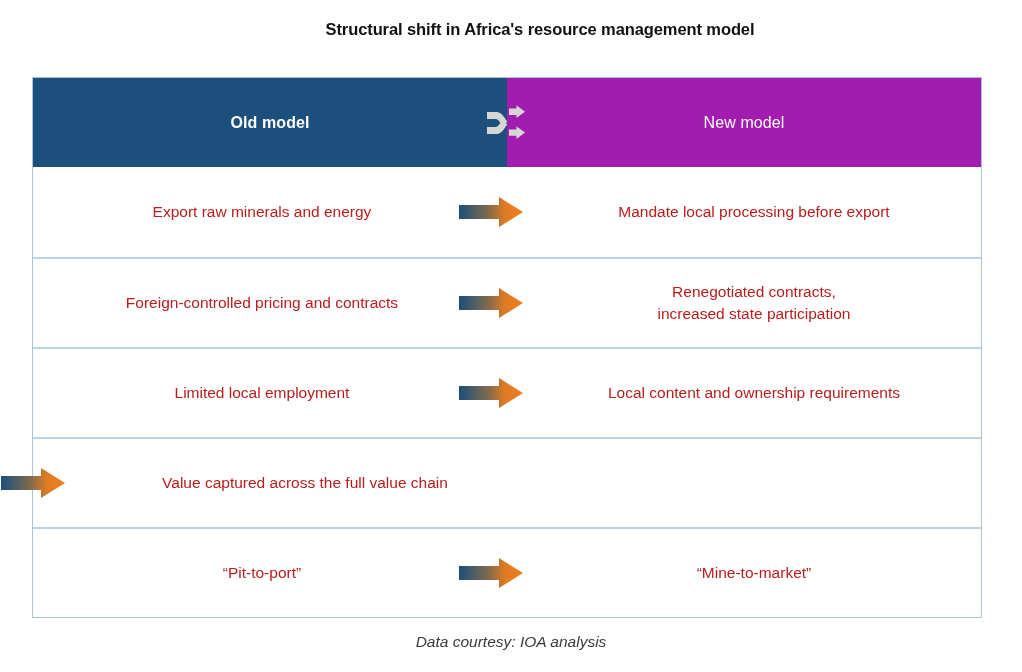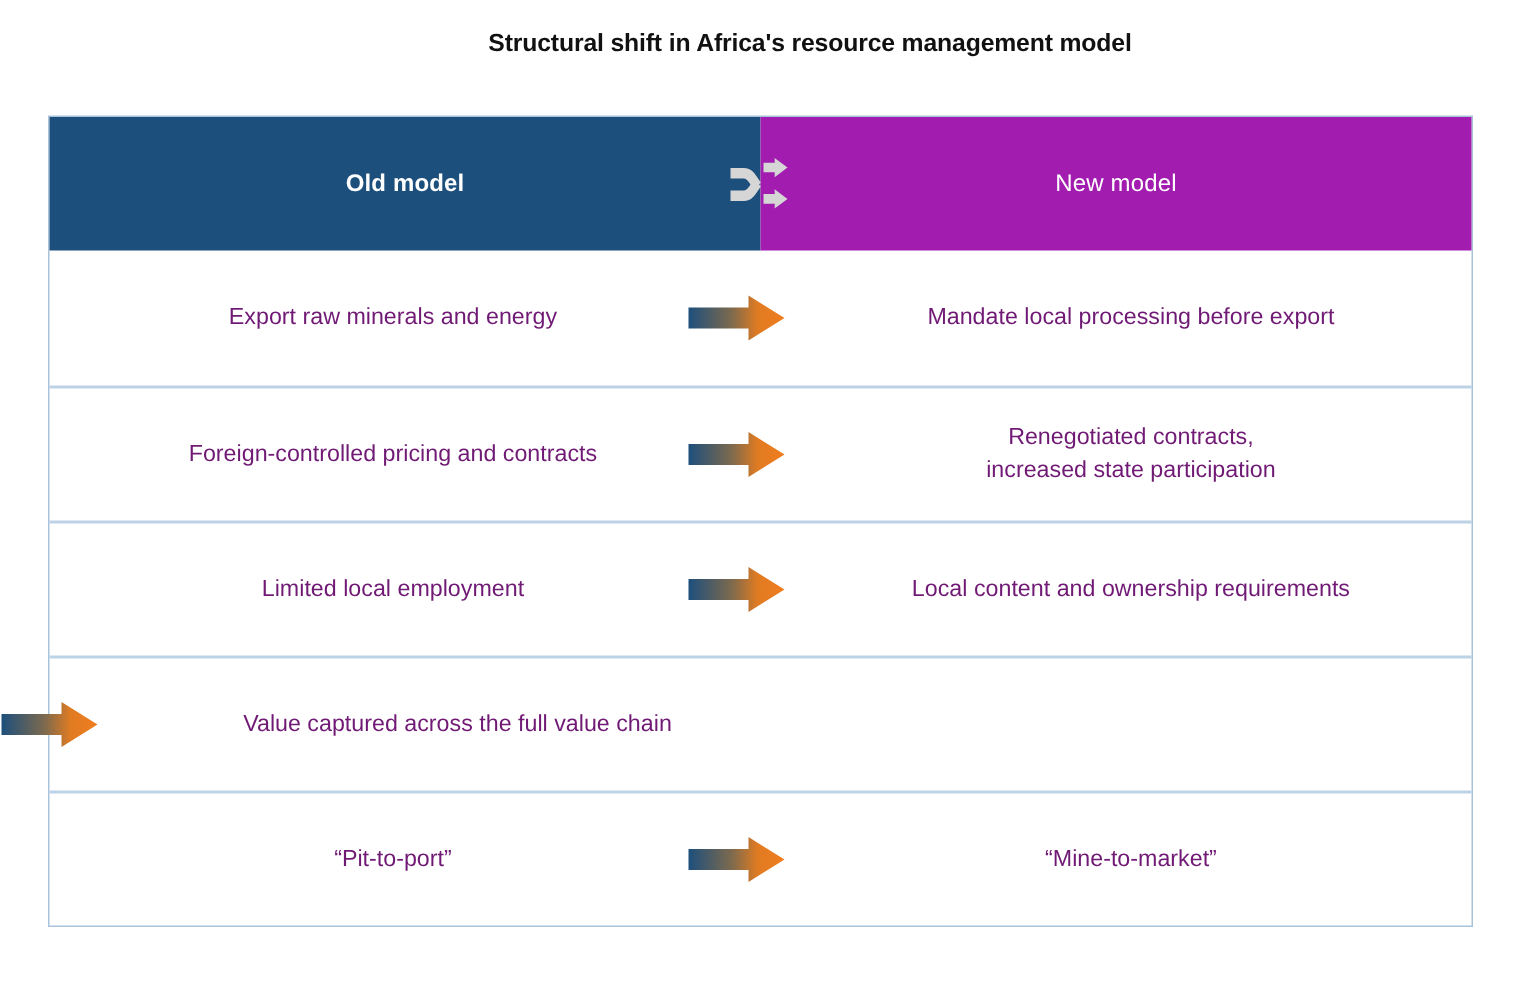--- a/index.html
+++ b/index.html
@@ -114,21 +114,21 @@
     padding: 0 18px;
   }
   .cell-old   { width: 476px; }
   .cell-arrow { width: 0px; flex: 0 0 0; position: relative; }
   .cell-new   { width: 472px; }
 
   .cell-text {
     text-align: center;
     font-size: 15.5px;
     line-height: 22px;
-    color: #701a75;
+    color: #b91c1c;
     white-space: pre-line;
   }
 
   
   .arrow-wrap {
     position: absolute;
     left: -34px;
     top: 50%;
     transform: translateY(-50%);
     width: 68px;
@@ -295,14 +295,15 @@
           </span>
         </div>
         <div class="cell cell-new">
           <span class="cell-text">“Mine-to-market”</span>
         </div>
       </div>
 
     </div>
   </div>
 
+  <div class="footer">Data courtesy: IOA analysis</div>
 
 </div>
 
 </body></html>

